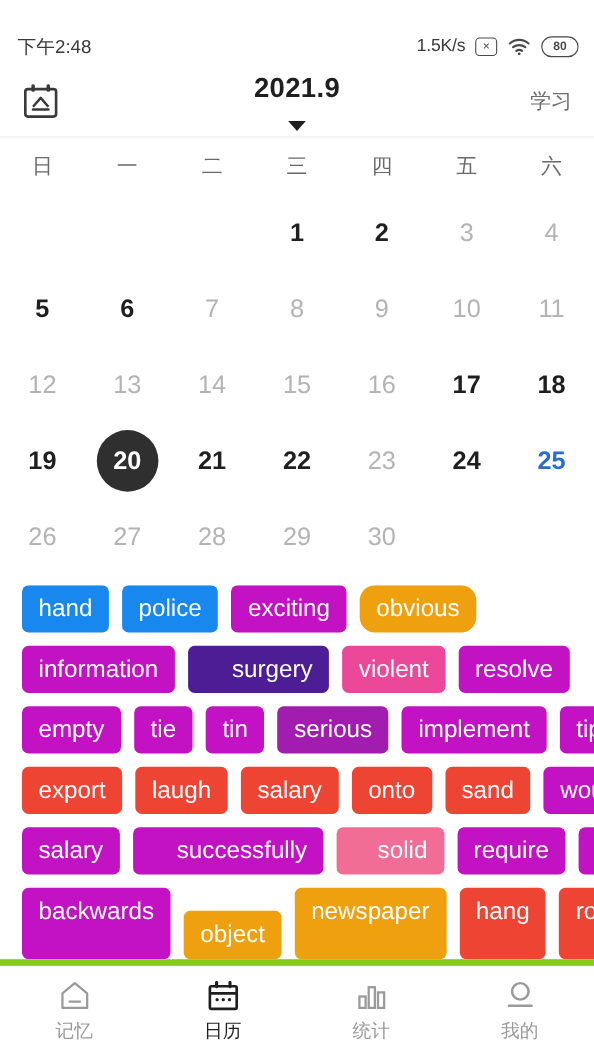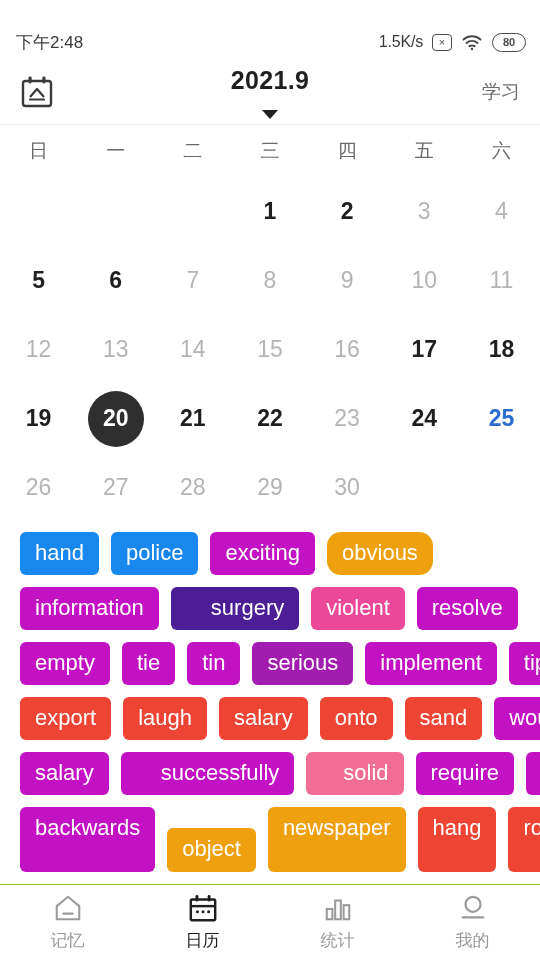--- a/index.html
+++ b/index.html
@@ -83,22 +83,22 @@
   }
   .tag-row{ display:flex; gap:12px; margin-bottom:12px; }
   .tag{
     border-radius:6px; color:#ffffff; font-size:22px;
     padding:9px 15px 11px 15px; white-space:nowrap; cursor:pointer;
     line-height:1.05;
   }
 
   
   .bottomnav{
-    position:absolute; left:0; right:0; bottom:0; height:76px;
-    background:#ffffff; border-top:1px solid #84cc16;
+    position:absolute; left:0; right:0; bottom:0; height:88px;
+    background:#ffffff; border-top:6px solid #84cc16;
     display:grid; grid-template-columns:repeat(4,1fr); align-items:center;
   }
   .navitem{
     display:flex; flex-direction:column; align-items:center; gap:6px;
     cursor:pointer; color:#9a9a9a;
   }
   .navitem.active{ color:#1f1f1f; }
   .navitem svg{ display:block; }
   .navlabel{ font-size:17px; }
 </style>

